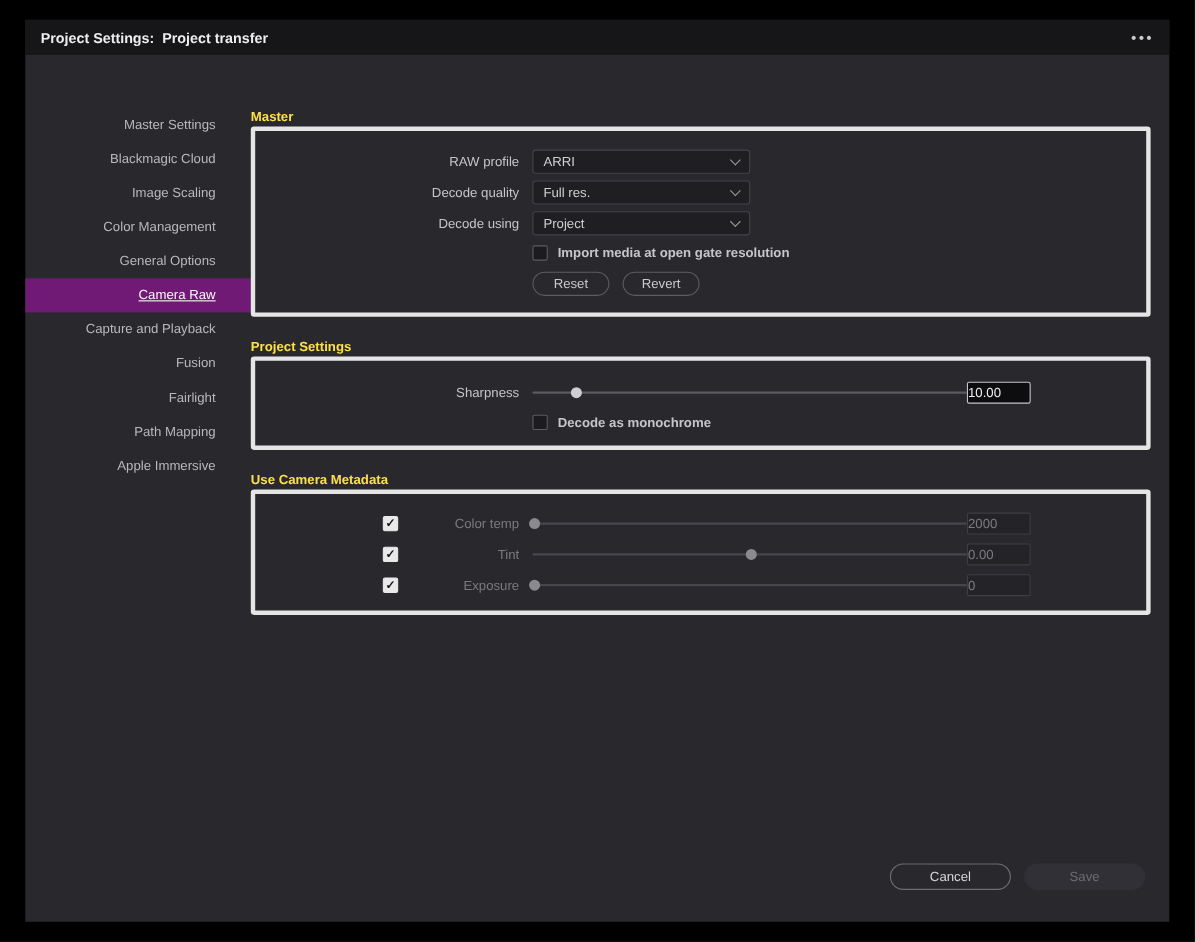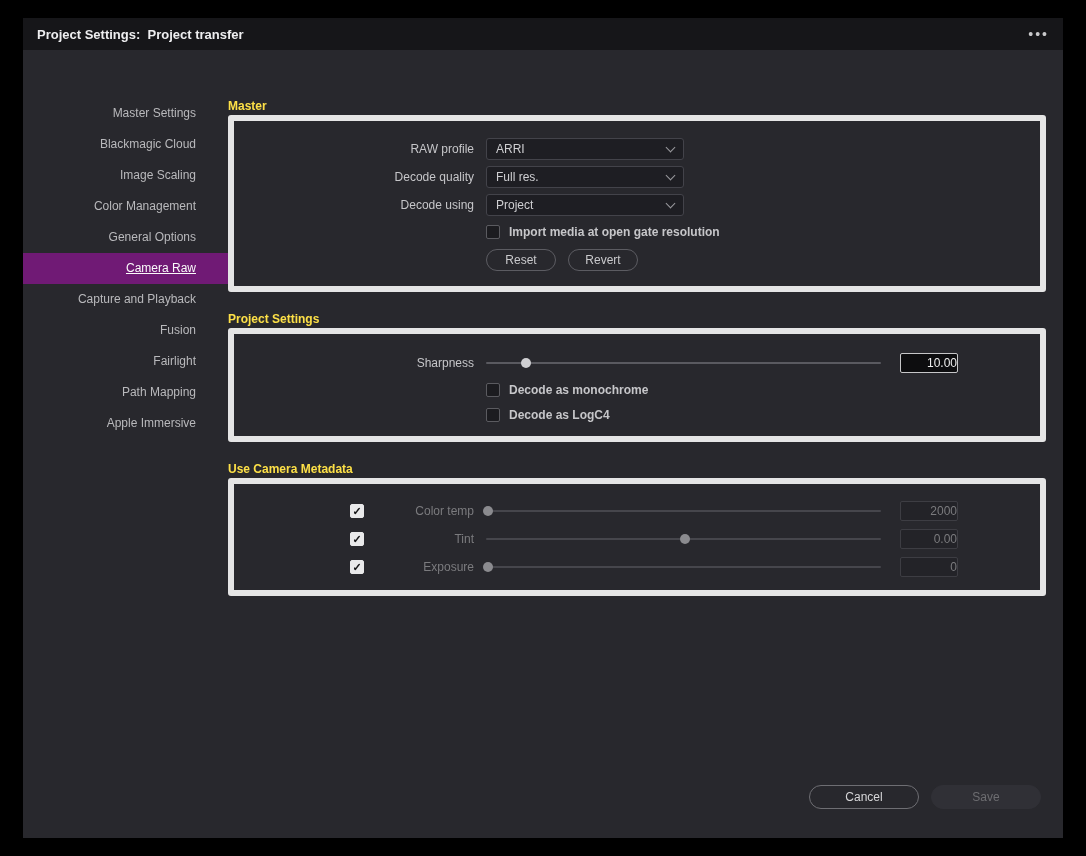--- a/index.html
+++ b/index.html
@@ -34,21 +34,21 @@
     white-space:nowrap;
   }
   .side-item.selected { background:#701a75; color:#fafafa;text-decoration:underline; }
   .main { flex:1; padding:7px 17px 0 0; position:relative; }
   .section-heading {
     color:#fde047; font-size:12px; font-weight:bold;
     height:18px; line-height:18px;
   }
   .section-heading.spaced { margin-top:18px; }
   .panel {
-    border:6px solid #e5e5e5; border-radius:3px;
+    border:4px solid #e5e5e5; border-radius:3px;
     padding:14px 0 10px 0;
   }
   .panel.proj { padding:15px 0 9px 0; }
   .panel.meta { padding:13px 0 9px 0; }
   .row { display:flex; align-items:center; height:28px; }
   .row.short { height:25px;font-weight:bold; }
   .row.btns { height:32px; }
   .label-col {
     flex:0 0 240px; width:240px;
     text-align:right; color:#c6c6c9; font-size:12px;
@@ -88,22 +88,22 @@
     position:absolute; left:0; right:0; top:50%; height:2px;
     transform:translateY(-50%); background:#5a5a60; border-radius:1px;
   }
   .slider .handle {
     position:absolute; top:50%; width:10px; height:10px; border-radius:50%;
     background:#cfcfd2; transform:translate(-50%,-50%); cursor:pointer;
   }
   .slider.dim .track { background:#46464c; }
   .slider.dim .handle { background:#8b8b8f; }
   .value-box {
-    width:58px; height:20px; margin-left:19px;
-    border-radius:2px; text-align:right; line-height:18px; font-size:12px;
+    width:58px; height:20px; 
+    border-radius:2px; text-align:left; line-height:18px; font-size:12px;
     white-space:nowrap;
   }
   .value-box.active { background:#0d0d0f; border:1px solid #c6c6c8; color:#ededee; }
   .value-box.dim { background:#232328; border:1px solid #3d3d43; color:#7b7b7e; }
   .meta-left { flex:0 0 240px; width:240px; display:flex; align-items:center; }
   .meta-left .checkbox { margin-left:116px; }
   .meta-label { flex:1; text-align:right; color:#7b7b7e; font-size:12px; white-space:nowrap; }
   .footer {
     position:absolute; right:22px; bottom:29px;
     display:flex; gap:12px;
@@ -201,27 +201,20 @@
             <div class="value-box active">10.00</div>
           </div>
         </div>
         <div class="row short">
           <div class="label-col"></div>
           <div class="control-col">
             <span class="checkbox"></span>
             <span class="check-label">Decode as monochrome</span>
           </div>
         </div>
-        <div class="row short">
-          <div class="label-col"></div>
-          <div class="control-col">
-            <span class="checkbox"></span>
-            <span class="check-label">Decode as LogC4</span>
-          </div>
-        </div>
       </div>
 
       <div class="section-heading spaced">Use Camera Metadata</div>
       <div class="panel meta">
         <div class="row">
           <div class="meta-left">
             <span class="checkbox checked">
                 <span class="tick">✓</span>
               </span>
             <span class="meta-label">Color temp</span>

